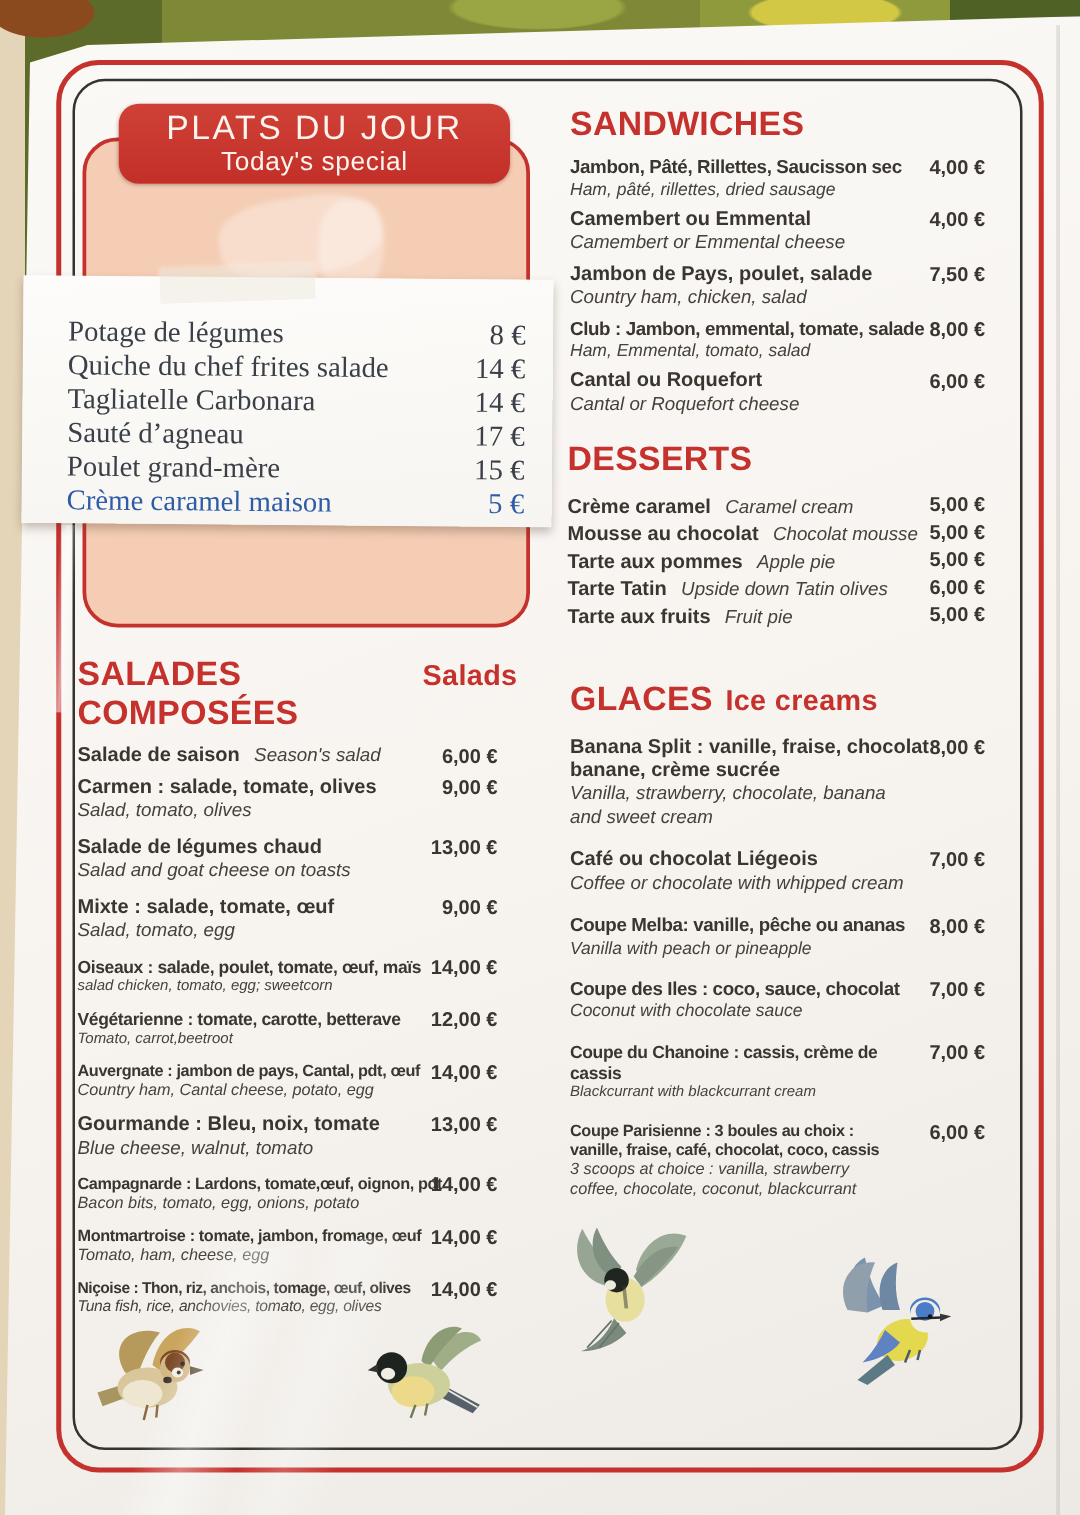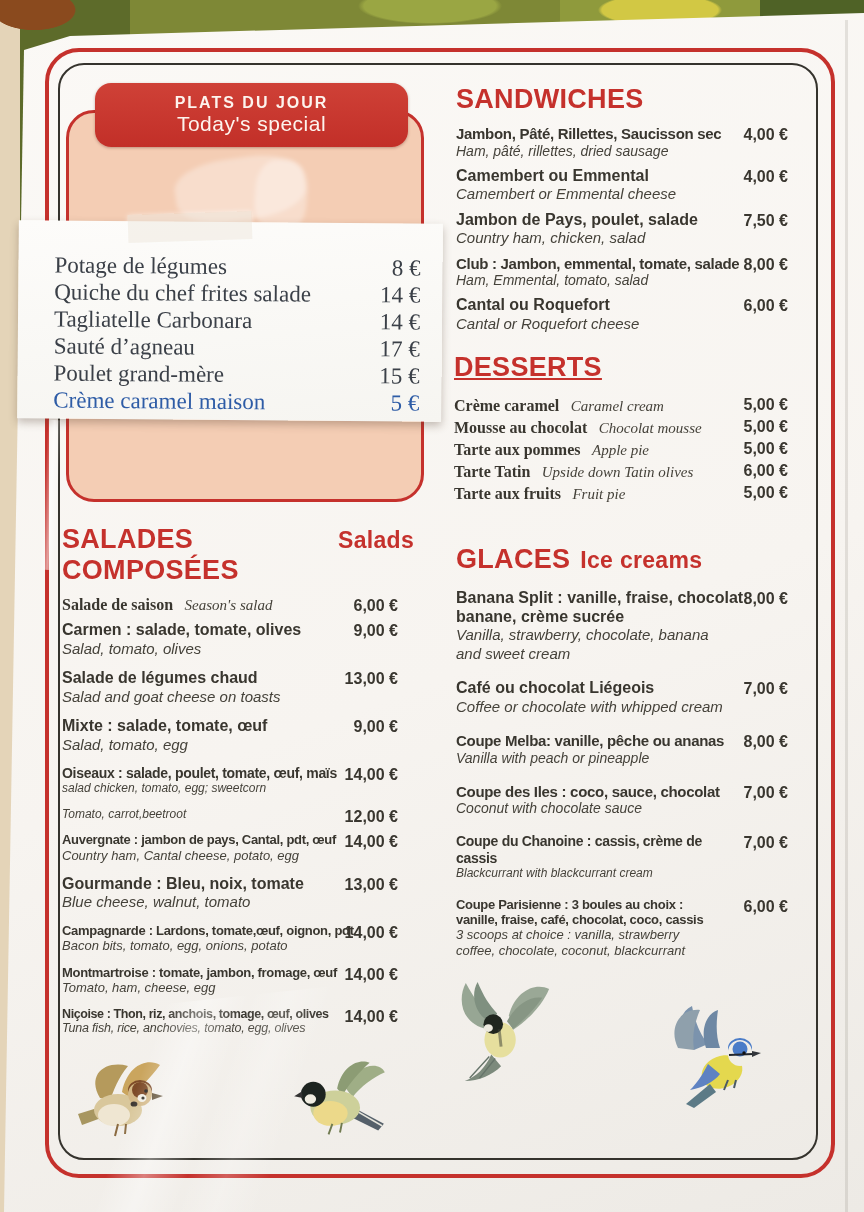--- a/index.html
+++ b/index.html
@@ -23,21 +23,21 @@
   
   .pink-panel{position:absolute;left:66px;top:110px;width:352px;height:386px;
     background:#f4cdb4;border:3px solid #c5312c;border-radius:28px;}
   .tape-residue{position:absolute;background:rgba(255,255,255,.32);filter:blur(2px);border-radius:40%;}
   .tr1{left:175px;top:158px;width:130px;height:62px;transform:rotate(-8deg);}
   .tr2{left:255px;top:160px;width:52px;height:72px;transform:rotate(4deg);}
   .badge{position:absolute;left:95px;top:83px;width:313px;height:64px;
     background:linear-gradient(180deg,#cf4137 0%,#c22f28 100%);
     border-radius:16px;box-shadow:0 1px 3px rgba(90,30,20,.35);
     display:flex;flex-direction:column;align-items:center;justify-content:center;color:#fdf4ee;}
-  .badge-title{font-weight:bold;font-size:16px;letter-spacing:2px;line-height:1.1;}
+  .badge-title{font-weight:normal;font-size:27px;letter-spacing:2px;line-height:1.1;}
   .badge-sub{font-weight:normal;font-size:21px;letter-spacing:.5px;line-height:1.15;}
   
   .note{position:absolute;left:18px;top:222px;width:424px;height:198px;
     background:linear-gradient(175deg,#fdfcfa 0%,#f6f5f1 100%);
     transform:rotate(.5deg);box-shadow:0 4px 8px rgba(80,60,45,.32);
     padding-top:32px;box-sizing:border-box;}
   .note-row{display:flex;justify-content:space-between;align-items:baseline;
     font-family:"Liberation Serif",serif;font-size:23px;color:#3b4048;
     line-height:1.17;padding:0 22px 0 36px;}
   .note-row .n-price{min-width:58px;text-align:right;}
@@ -47,30 +47,30 @@
     box-shadow:0 0 5px rgba(255,255,255,.5);}
   
   .menu-section{position:absolute;}
   .sec-sandwiches{left:456px;top:84px;width:348px;}
   .sec-desserts{left:454px;top:352px;width:350px;}
   .sec-salades{left:62px;top:524px;width:352px;}
   .sec-glaces{left:456px;top:544px;width:348px;}
   .sec-title{margin:0 0 10px 0;font-size:27px;font-weight:bold;color:#c5312c;
     letter-spacing:.3px;display:flex;align-items:baseline;line-height:1.15;}
   .sec-sub{font-size:23px;margin-left:10px;}
-  .sec-desserts .sec-title{margin-bottom:12px;text-decoration:underline;}
+  .sec-desserts .sec-title{margin-bottom:12px;}
   .menu-item{position:relative;padding-right:58px;margin-bottom:8px;}
   .menu-item .fr{display:block;font-weight:bold;font-size:16px;color:#39362f;
     line-height:1.17;white-space:pre-line;}
   .menu-item .en{display:block;font-style:italic;font-size:15px;color:#45423a;
     line-height:1.22;white-space:pre-line;}
   .menu-item .price{position:absolute;right:16px;top:1px;font-weight:bold;
     font-size:16px;color:#39362f;white-space:nowrap;}
   .layout-inline{padding-right:62px;}
-  .layout-inline .fr,.layout-inline .en{display:inline;font-family:Liberation Serif, serif;}
+  .layout-inline .fr,.layout-inline .en{display:inline;}
   .layout-inline .en{margin-left:7px;}
   
   .size-c1 .fr{font-size:15px;letter-spacing:-.3px;}
   .size-c1 .en{font-size:14px;}
   .size-c2 .fr{font-size:14px;letter-spacing:-.3px;}
   .size-c2 .en{font-size:12px;}
   .size-c3 .fr{font-size:13px;letter-spacing:-.3px;}
   .size-c3 .en{font-size:13px;}
   .size-c4 .fr{font-size:12.5px;letter-spacing:-.4px;}
   .size-c4 .en{font-size:12.5px;letter-spacing:-.2px;}
@@ -256,20 +256,21 @@
           <span class="price">9,00 €</span>
         </div>
 
         <div class="menu-item size-c2">
           <span class="fr">Oiseaux : salade, poulet, tomate, œuf, maïs</span>
           <span class="en">salad chicken, tomato, egg; sweetcorn</span>
           <span class="price">14,00 €</span>
         </div>
 
         <div class="menu-item size-c2">
+          <span class="fr">Végétarienne : tomate, carotte, betterave</span>
           <span class="en">Tomato, carrot,beetroot</span>
           <span class="price">12,00 €</span>
         </div>
 
         <div class="menu-item size-c3">
           <span class="fr">Auvergnate : jambon de pays, Cantal, pdt, œuf</span>
           <span class="en">Country ham, Cantal cheese, potato, egg</span>
           <span class="price">14,00 €</span>
         </div>
 

